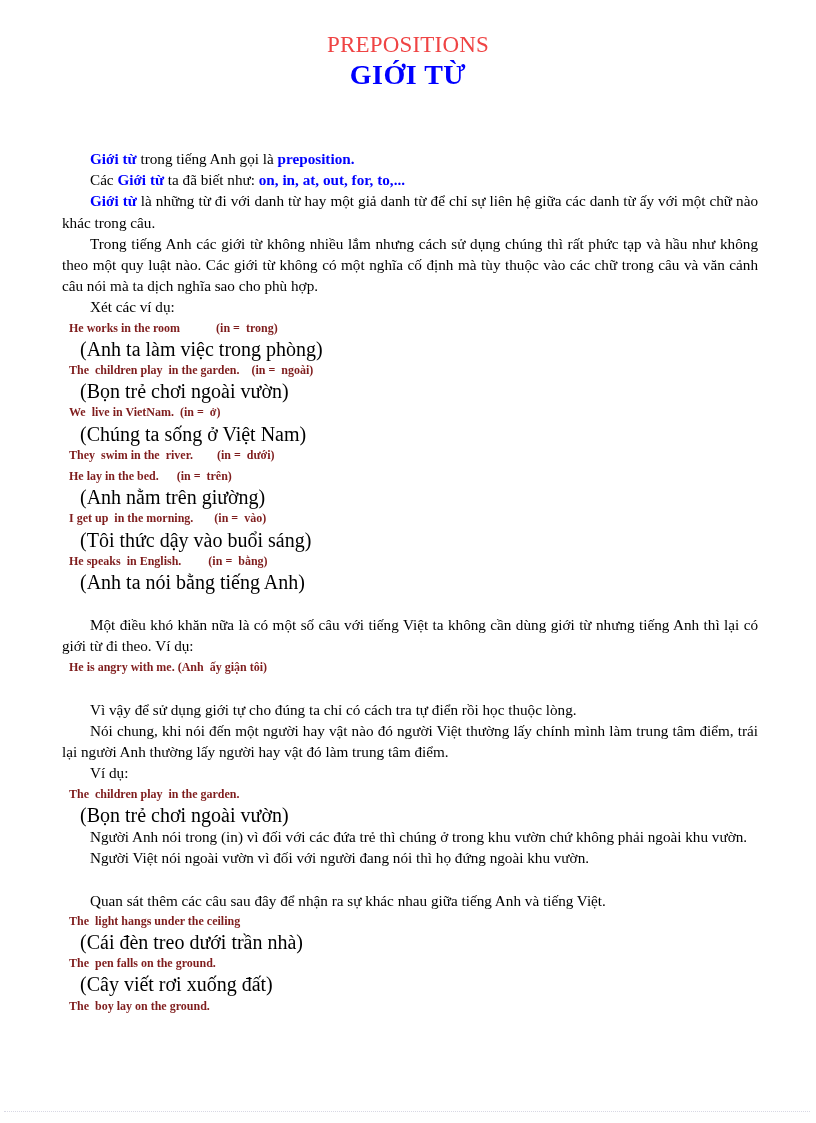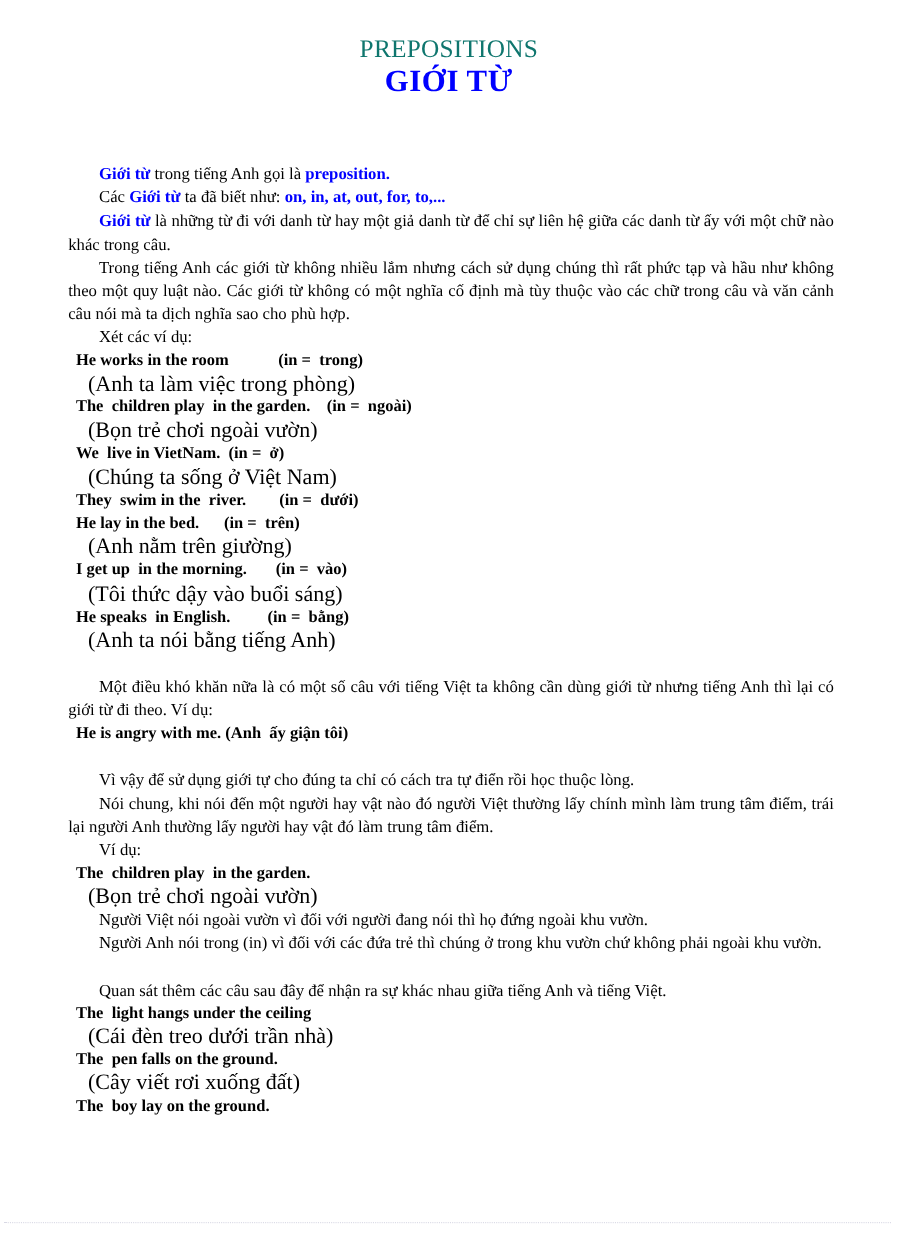--- a/index.html
+++ b/index.html
@@ -21,21 +21,21 @@
     width: 816px;
     height: 1123px;
     background: #ffffff;
   }
   
   .title-block {
     text-align: center;
     padding-top: 32px;
   }
   .title-en {
-    color: #0f766e;
+    color: #ef4444;
     font-size: 23px;
     line-height: 26px;
     font-weight: normal;
     letter-spacing: 0.2px;
     margin: 0;
   }
   .title-vi {
     color: #0000ff;
     font-size: 28px;
     line-height: 34px;
@@ -62,25 +62,25 @@
   .ind {
     text-indent: 28px;
   }
   .blue {
     color: #0000ff;
   }
   .bold {
     font-weight: bold;
   }
   .eng {
-    color: #000000;
+    color: #7f1d1d;
     font-weight: bold;
     padding-left: 7px;
     white-space: pre;
-    font-size: 15px;
+    font-size: 12px;
     line-height: 21.2px;
   }
   .trans {
     padding-left: 18px;
     font-size: 20px;
     line-height: 21.2px;
   }
   .gap {
     height: 21px;
   }
@@ -134,22 +134,22 @@
     <p class="ind just">Một điều khó khăn nữa là có một số câu với tiếng Việt ta không  cần dùng  giới từ nhưng  tiếng Anh thì lại có giới từ đi theo. Ví dụ:</p>
     <p class="eng">He is angry with me. (Anh  ấy giận tôi)</p>
 
     <div class="gap"></div>
 
     <p class="ind">Vì vậy  để sử dụng  giới tự cho đúng ta chỉ có cách tra tự điển rồi học thuộc lòng.</p>
     <p class="ind just">Nói chung,  khi nói đến một người  hay vật nào đó người  Việt thường lấy  chính mình  làm trung tâm điểm, trái lại người  Anh  thường lấy người  hay vật  đó làm trung tâm điểm.</p>
     <p class="ind">Ví dụ:</p>
     <p class="eng">The  children play  in the garden.</p>
     <p class="trans">(Bọn trẻ chơi ngoài  vườn)</p>
+    <p class="ind just">Người Anh  nói trong (in) vì đối với  các đứa trẻ thì chúng  ở trong khu vườn  chứ không  phải ngoài khu vườn.</p>
     <p class="ind">Người Việt nói ngoài vườn vì đối với người đang nói thì họ đứng ngoài  khu vườn.</p>
-    <p class="ind just">Người Anh  nói trong (in) vì đối với  các đứa trẻ thì chúng  ở trong khu vườn  chứ không  phải ngoài khu vườn.</p>
 
     <div class="gap"></div>
 
     <p class="ind">Quan sát thêm các câu sau đây để nhận ra sự khác nhau  giữa tiếng Anh  và tiếng Việt.</p>
     <p class="eng">The  light hangs under the ceiling</p>
     <p class="trans">(Cái đèn treo dưới trần nhà)</p>
     <p class="eng">The  pen falls on the ground.</p>
     <p class="trans">(Cây viết rơi xuống đất)</p>
     <p class="eng">The  boy lay on the ground.</p>
 

